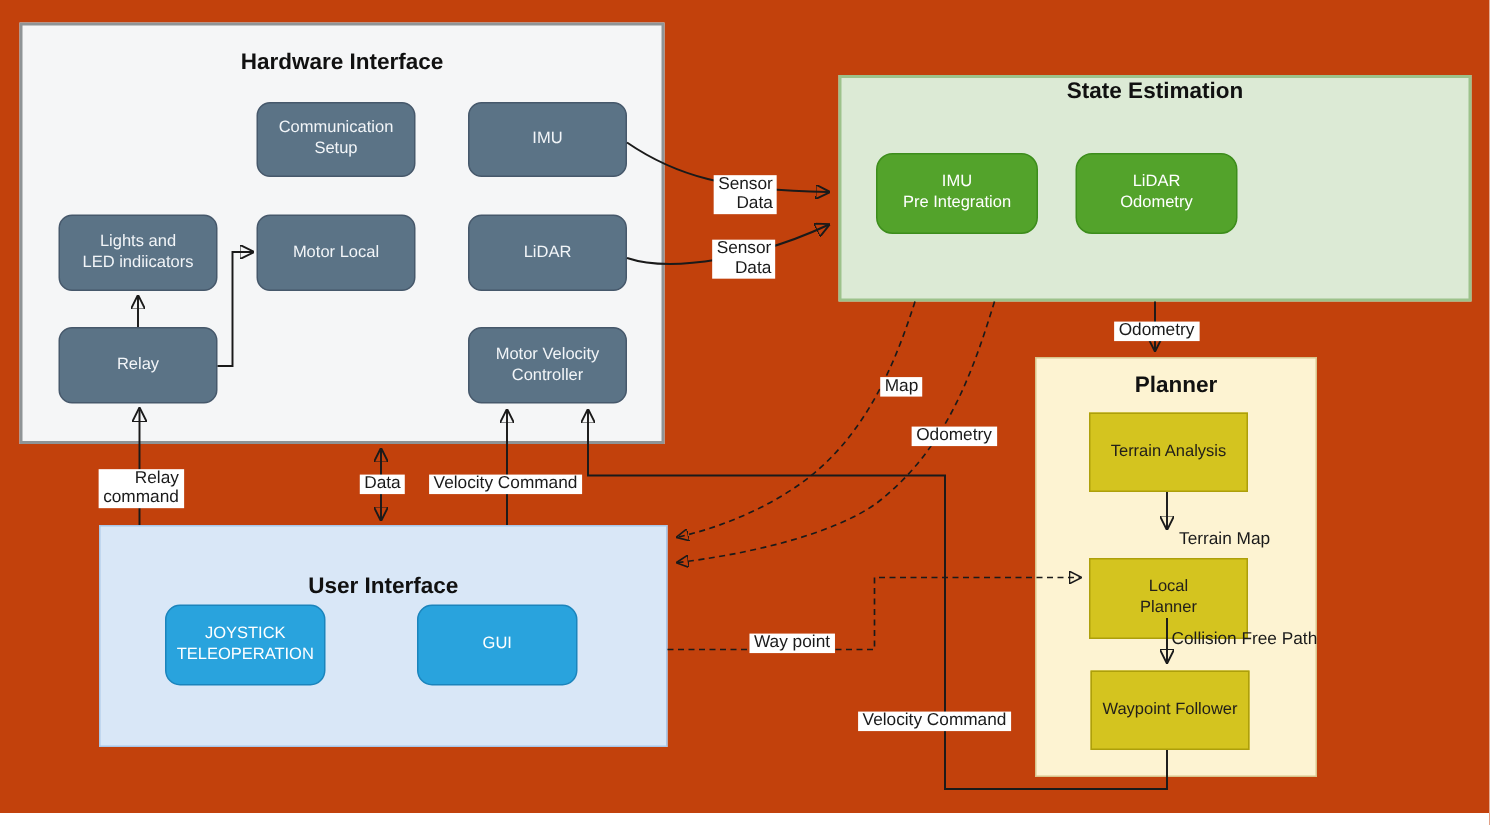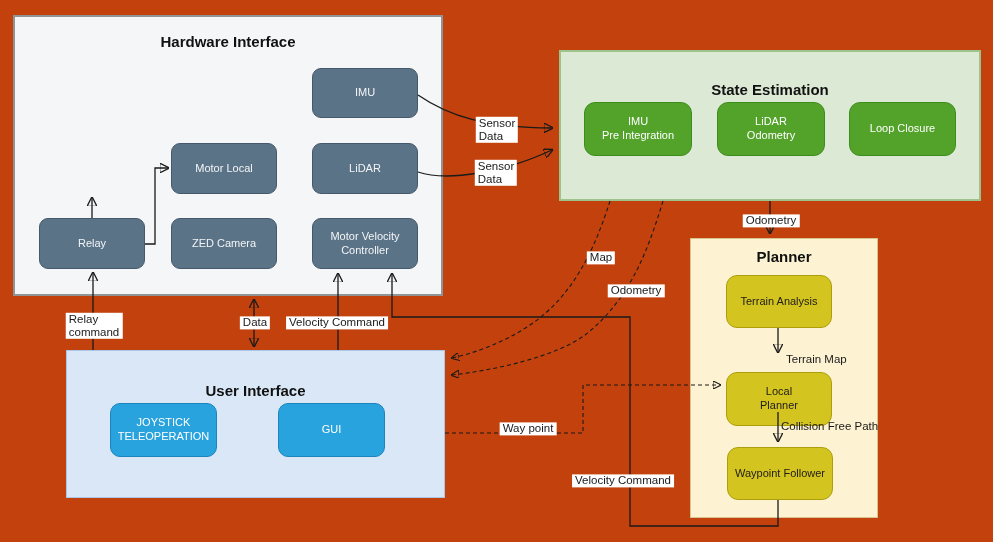--- a/index.html
+++ b/index.html
@@ -3,46 +3,46 @@
 <meta charset="utf-8">
 <style>
   html,body{margin:0;padding:0;background:#ffffff;}
   #canvas{
     position:relative;width:993px;height:542px;background:#c2410c;overflow:hidden;
     font-family:"Liberation Sans", sans-serif;color:#1a1a1a;text-decoration:underline;
   }
   .container{position:absolute;box-sizing:border-box;}
   .container .title{
     text-align:center;font-weight:bold;font-size:15px;color:#111;
-    padding-top:29px;white-space:pre-line;
+    padding-top:0;white-space:pre-line;
   }
   #hw-container{left:13px;top:15px;width:430px;height:281px;background:#f5f6f7;border:2px solid #8f9496;}
   #hw-container .title{padding-top:16px;}
   #se-container{left:559px;top:50px;width:422px;height:151px;background:#dcead5;border:2px solid #9dc28b;}
   #pl-container{left:690px;top:238px;width:188px;height:280px;background:#fdf3d2;border:1.5px solid #d8c48c;}
   #pl-container .title{padding-top:9px;}
   #ui-container{left:66px;top:350px;width:379px;height:148px;background:#d9e7f7;border:1.5px solid #a9c7e8;}
   #ui-container .title{padding-top:31px;}
 
   .box{
     position:absolute;box-sizing:border-box;display:flex;align-items:center;justify-content:center;
     text-align:center;font-size:11px;line-height:1.25;white-space:pre-line;border-radius:9px;
     padding:2px 4px;
   }
   .dark{width:106px;height:51px;background:#5b7386;border:1px solid #46586b;color:#f2f5f8;}
   .green{width:108px;height:54px;background:#53a32b;border:1px solid #3d8d1c;color:#ffffff;border-radius:11px;}
-  .yellow{width:106px;height:53px;background:#d4c41f;border:1px solid #ad9f0b;color:#23201a;border-radius:11px;}
+  .yellow{width:106px;height:53px;background:#d4c41f;border:1px solid #ad9f0b;color:#23201a;border-radius:0;}
   .blue{width:107px;height:54px;background:#29a3dd;border:1px solid #1b84bc;color:#ffffff;border-radius:10px;}
 
   #connector-layer{position:absolute;left:0;top:0;width:993px;height:550px;pointer-events:none;}
   #connector-layer path{fill:none;stroke:#1a1a1a;stroke-width:1.3;}
   #connector-layer path.dashed{stroke-dasharray:4 3;stroke-width:1.1;}
 
   .edge-label{
-    position:absolute;font-size:11.5px;line-height:1.15;text-align:left;white-space:pre-line;
+    position:absolute;font-size:11.5px;line-height:1.15;text-align:right;white-space:pre-line;
     transform:translate(-50%,-50%);color:#1a1a1a;
   }
   .edge-label.bg{background:#ffffff;padding:0 3px;}
   .edge-label.left-anchor{transform:translate(0,-50%);text-align:left;}
 </style>
 </head>
 <body>
 
 <div id="canvas">
 
@@ -55,33 +55,35 @@
   </div>
 
   <div id="pl-container" class="container">
     <div class="title">Planner</div>
   </div>
 
   <div id="ui-container" class="container">
     <div class="title">User Interface</div>
   </div>
 
+  <div class="box dark" style="left:171px;top:68px;height:50px">Communication
+Setup</div>
   <div class="box dark" style="left:312px;top:68px;height:50px">IMU</div>
+  <div class="box dark" style="left:39px;top:143px">Lights and
+LED indiicators</div>
   <div class="box dark" style="left:171px;top:143px">Motor Local</div>
   <div class="box dark" style="left:312px;top:143px">LiDAR</div>
   <div class="box dark" style="left:39px;top:218px">Relay</div>
-  <div class="box dark" style="left:171px;top:218px">ZED Camera</div>
   <div class="box dark" style="left:312px;top:218px">Motor Velocity
 Controller</div>
 
   <div class="box green" style="left:584px;top:102px">IMU
 Pre Integration</div>
   <div class="box green" style="left:717px;top:102px">LiDAR
 Odometry</div>
-  <div class="box green" style="left:849px;top:102px;width:107px">Loop Closure</div>
 
   <div class="box yellow" style="left:726px;top:275px">Terrain Analysis</div>
   <div class="box yellow" style="left:726px;top:372px;height:54px">Local
 Planner</div>
   <div class="box blue" style="left:110px;top:403px">JOYSTICK
 TELEOPERATION</div>
 
   <div class="box yellow" style="left:727px;top:447px">Waypoint Follower</div>
   <div class="box blue" style="left:278px;top:403px">GUI</div>
 

